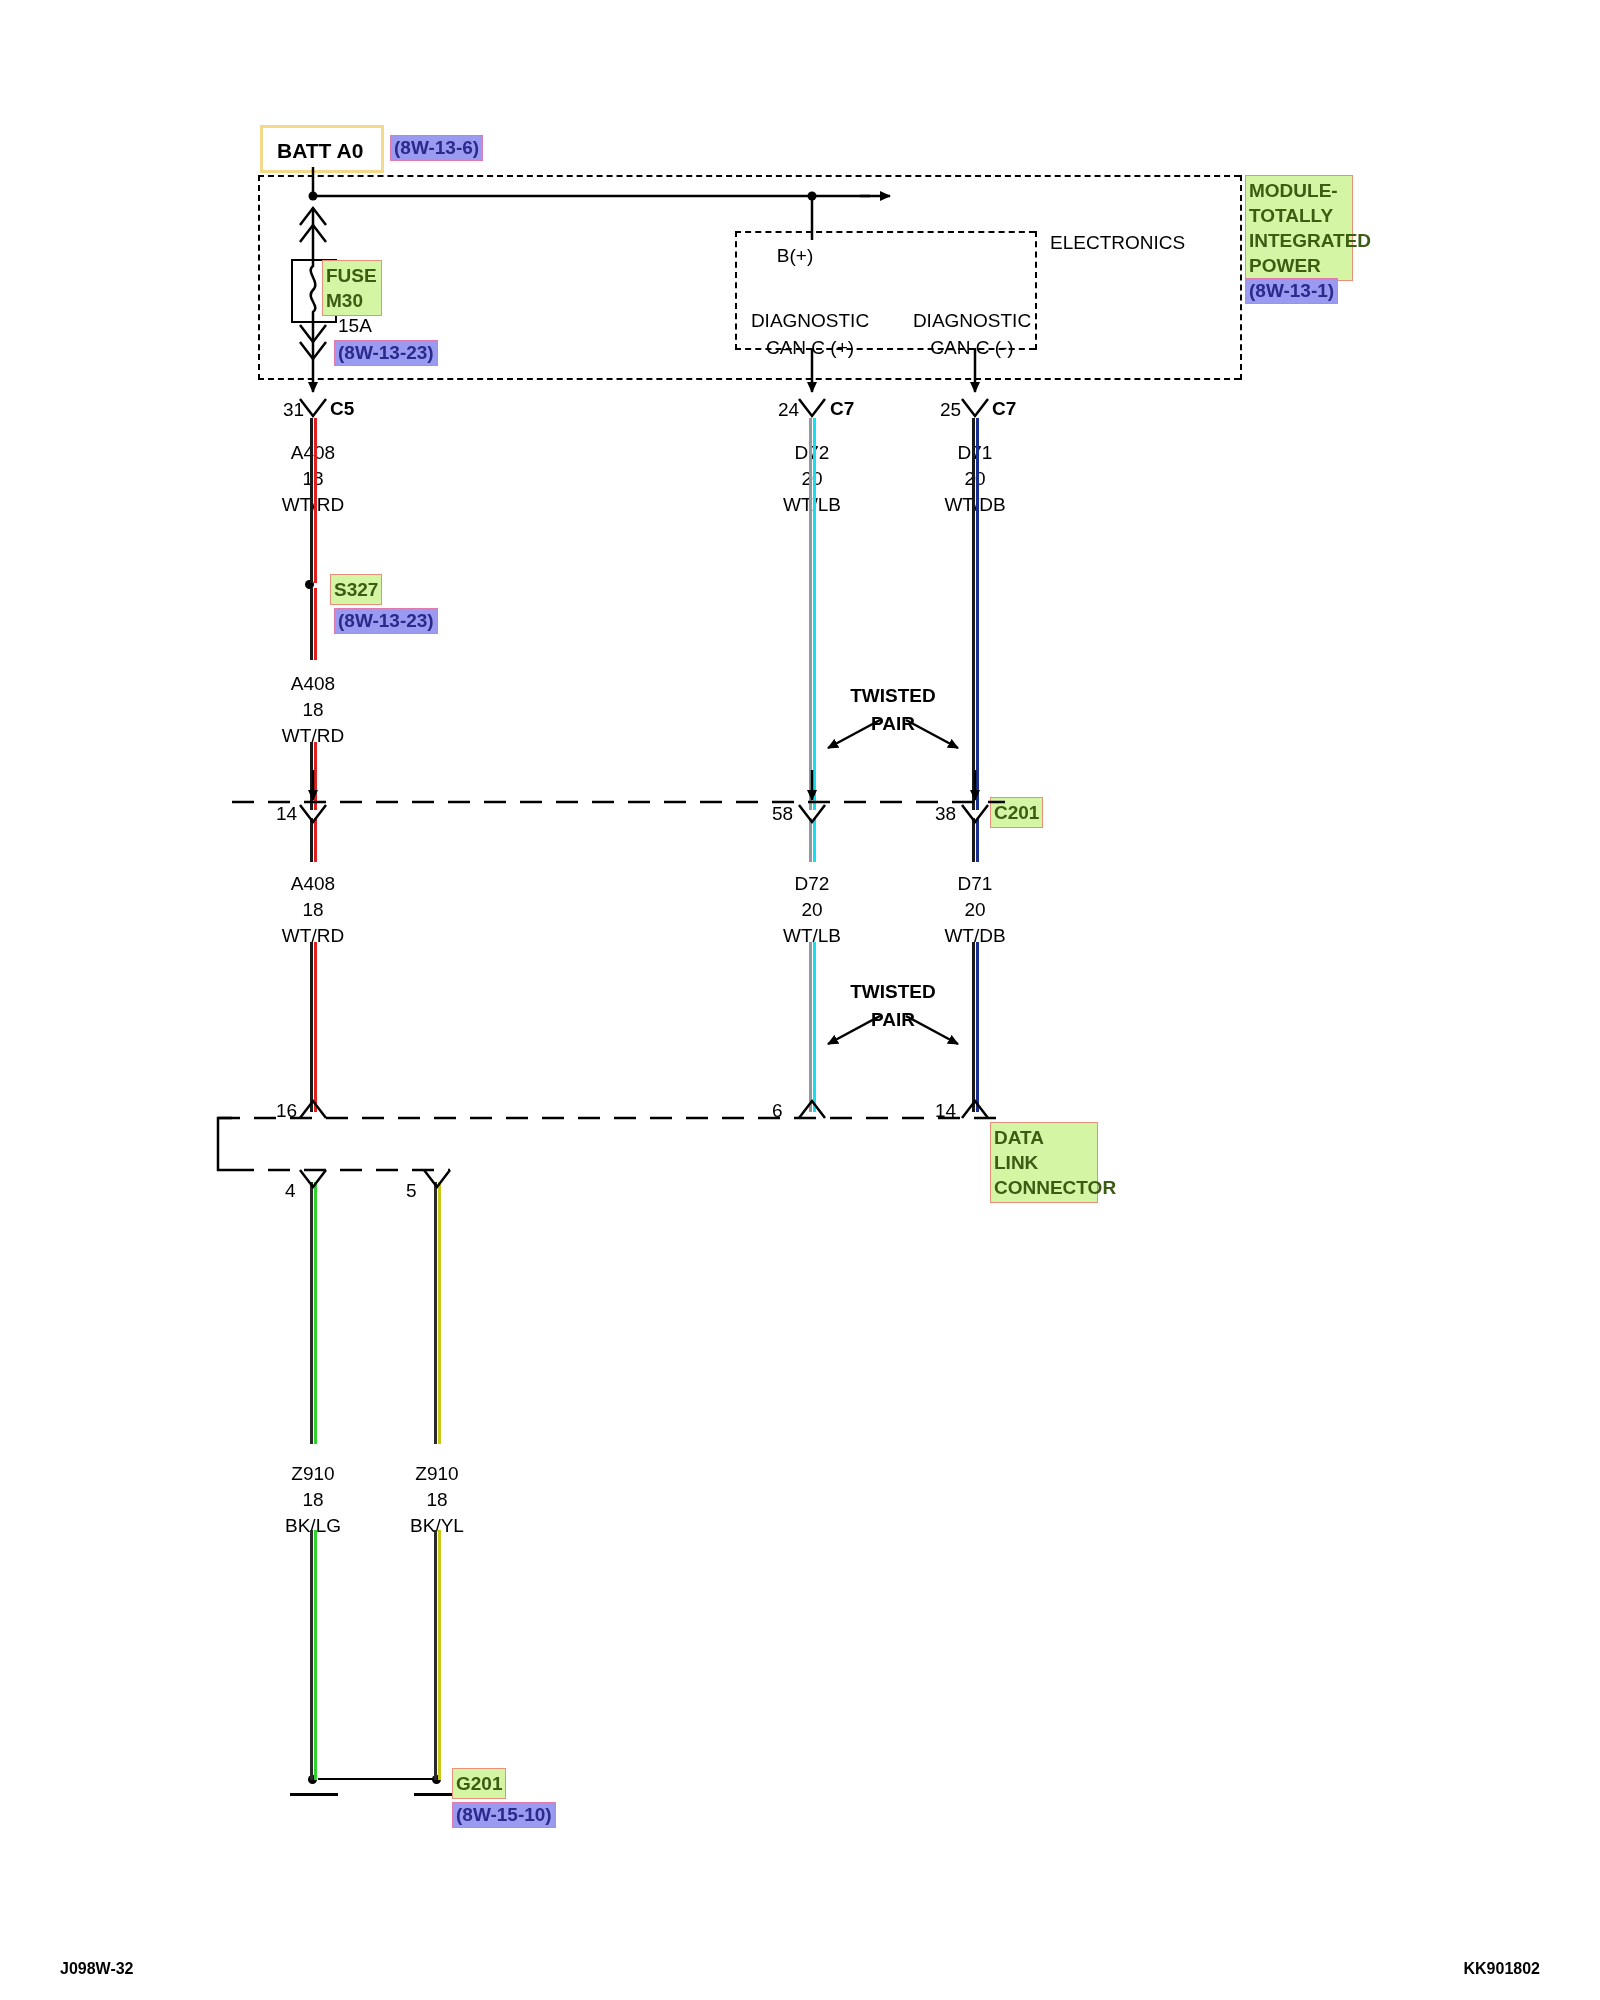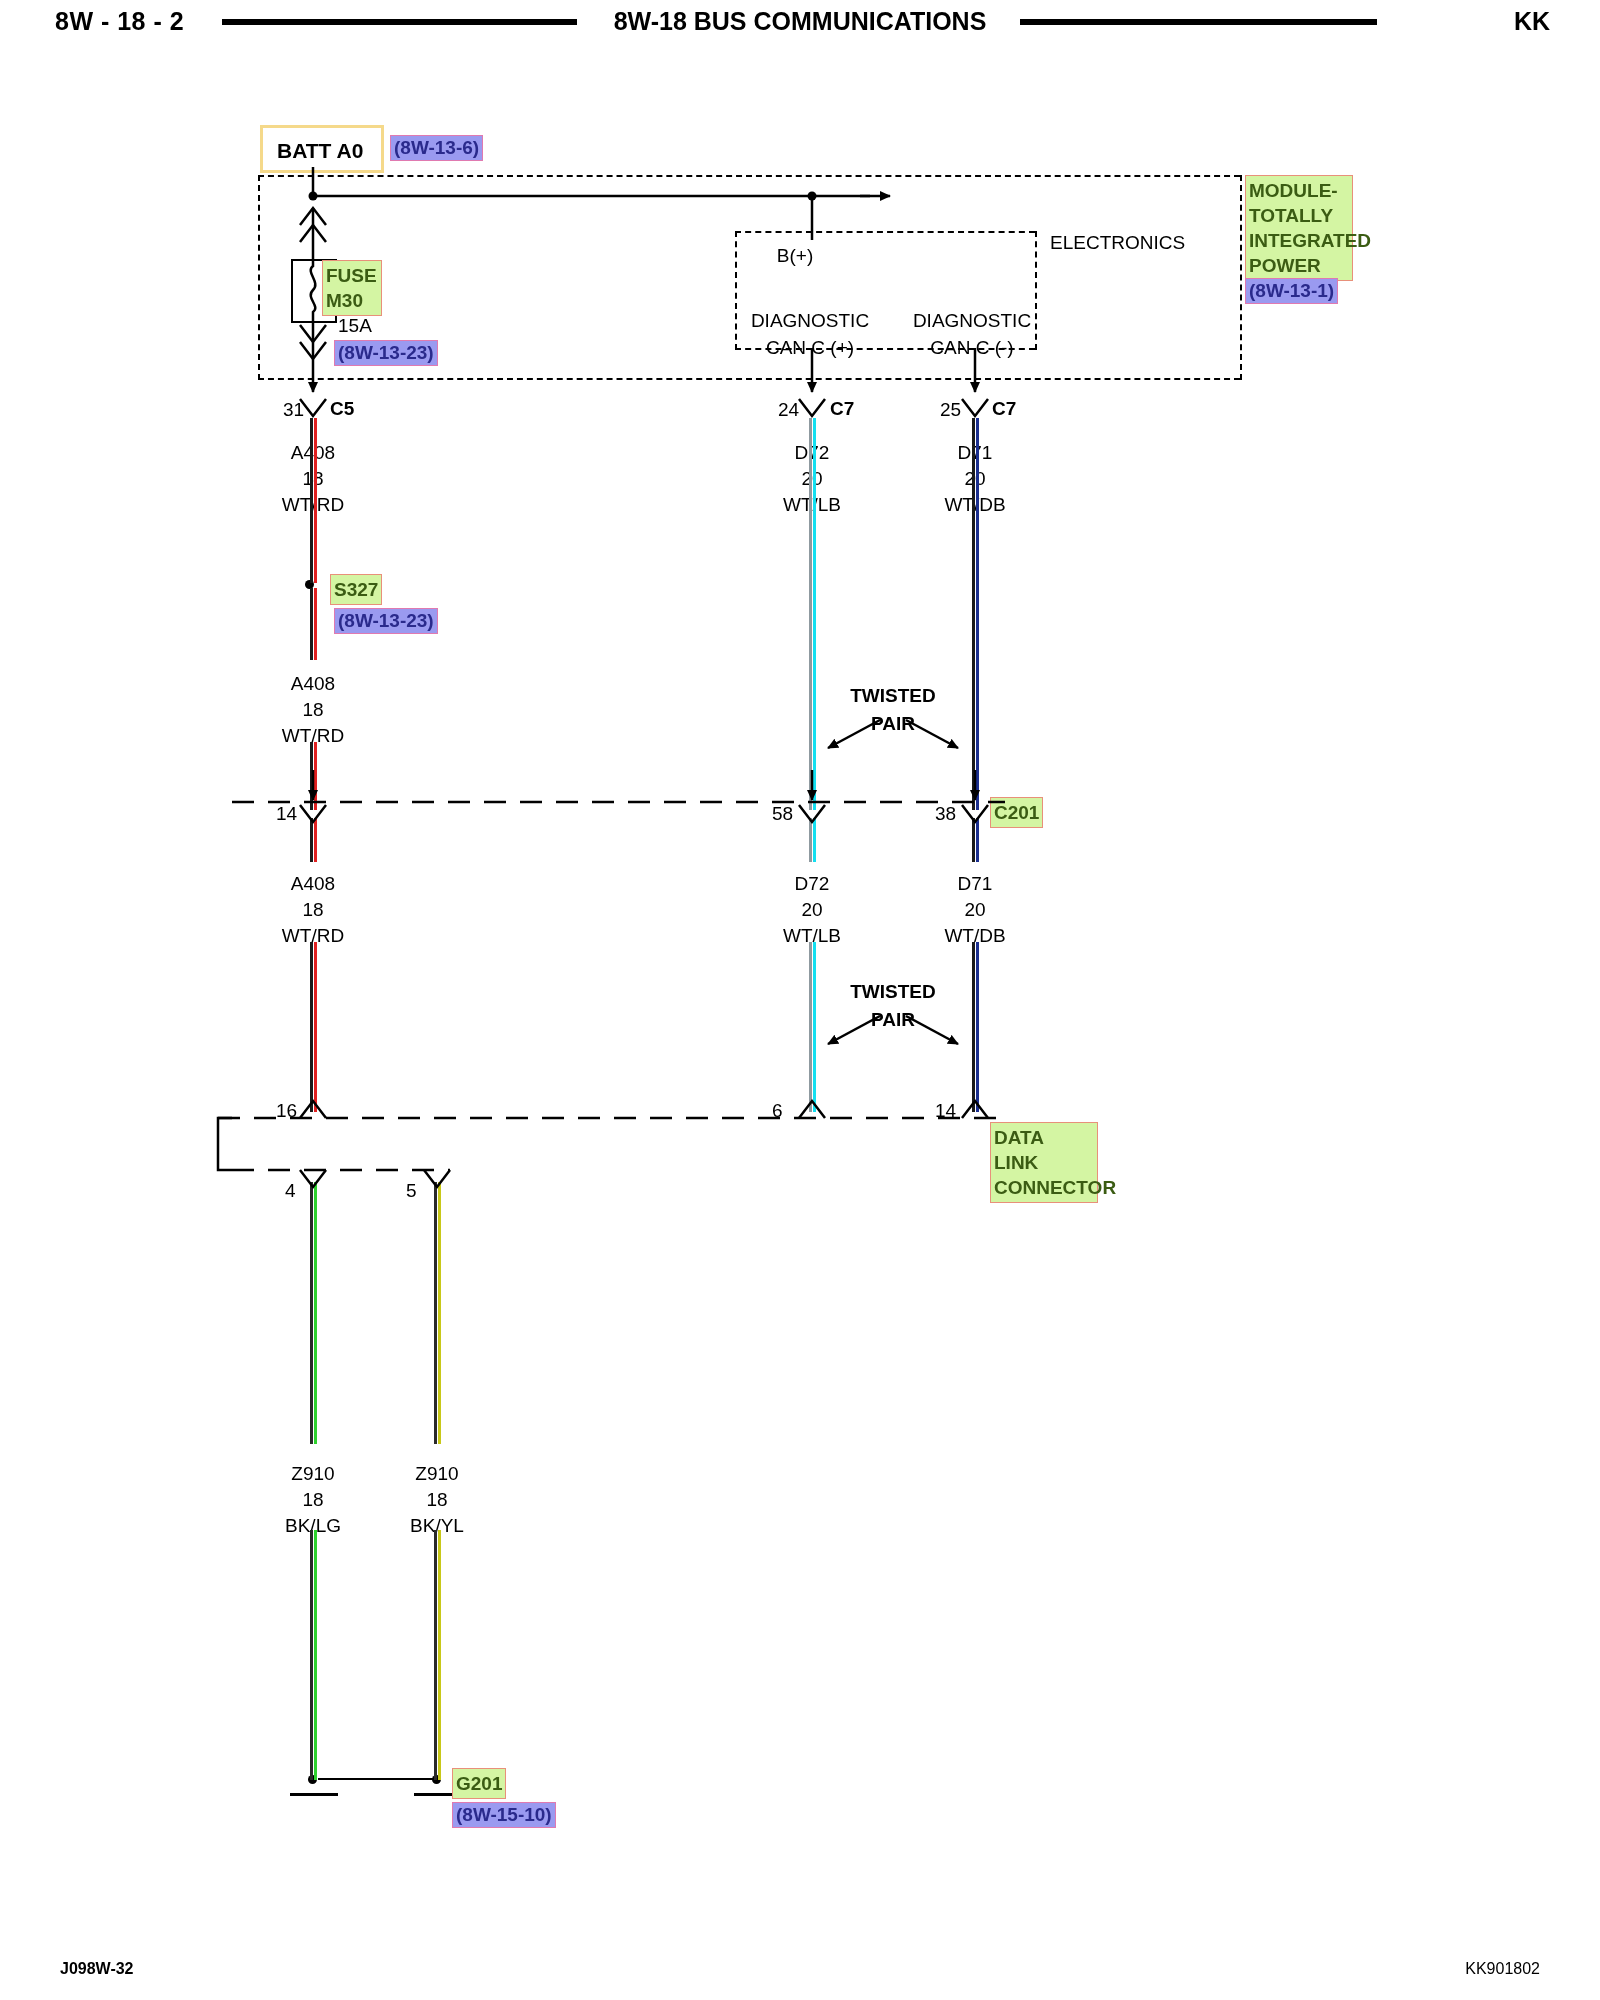--- a/index.html
+++ b/index.html
@@ -10,21 +10,21 @@
   .hdr{position:absolute;left:0;top:0;width:1600px;height:50px;}
   .hdr-left{position:absolute;left:55px;top:7px;font-size:25px;font-weight:bold;letter-spacing:0.5px;}
   .hdr-title{position:absolute;left:0;top:7px;width:1600px;text-align:center;font-size:25px;font-weight:bold;}
   .hdr-right{position:absolute;right:50px;top:7px;font-size:25px;font-weight:bold;}
   .hdr-rule{position:absolute;height:6px;background:#000;top:19px;}
   .hdr-rule-l{left:222px;width:355px;}
   .hdr-rule-r{left:1020px;width:357px;}
 
   
   .ftr-left{position:absolute;left:60px;top:1960px;font-size:16px;font-weight:bold;}
-  .ftr-right{position:absolute;right:60px;top:1960px;font-size:16px;font-weight:normal;}
+  .ftr-right{position:absolute;right:60px;top:1960px;font-size:16px;font-weight:bold;}
   .hline{position:absolute;height:2px;background:#000;}
   .dashv{position:absolute;width:0;border-left:2px dashed #000;}
   .dashh{position:absolute;height:0;border-top:2px dashed #000;}
 
   
   .wire{position:absolute;width:7px;}
   .wire .s1,.wire .s2{position:absolute;top:0;bottom:0;width:3px;}
   .wire .s1{left:0;}
   .wire .s2{left:4px;}
 
@@ -50,27 +50,20 @@
 
   
   .gnd-bar{position:absolute;height:3px;background:#000;}
   svg.ov{position:absolute;left:0;top:0;width:1600px;height:2000px;pointer-events:none;}
 </style>
 </head>
 <body>
 
 <div class="page">
 
-  <div class="hdr">
-    <div class="hdr-left">8W - 18 - 2</div>
-    <div class="hdr-rule hdr-rule-l"></div>
-    <div class="hdr-title">8W-18 BUS COMMUNICATIONS</div>
-    <div class="hdr-rule hdr-rule-r"></div>
-    <div class="hdr-right">KK</div>
-  </div>
 
   <div class="batt-box" style="left:260px;top:125px;width:118px;height:42px;">
     <span>BATT A0</span>
   </div>
   <div class="lbl-purple" style="left:390px;top:135px;">(8W-13-6)</div>
 
   <div class="dashh" style="left:258px;top:175px;width:982px;"></div>
   <div class="dashh" style="left:258px;top:378px;width:982px;"></div>
   <div class="dashv" style="left:258px;top:175px;height:205px;"></div>
   <div class="dashv" style="left:1240px;top:175px;height:205px;"></div>

